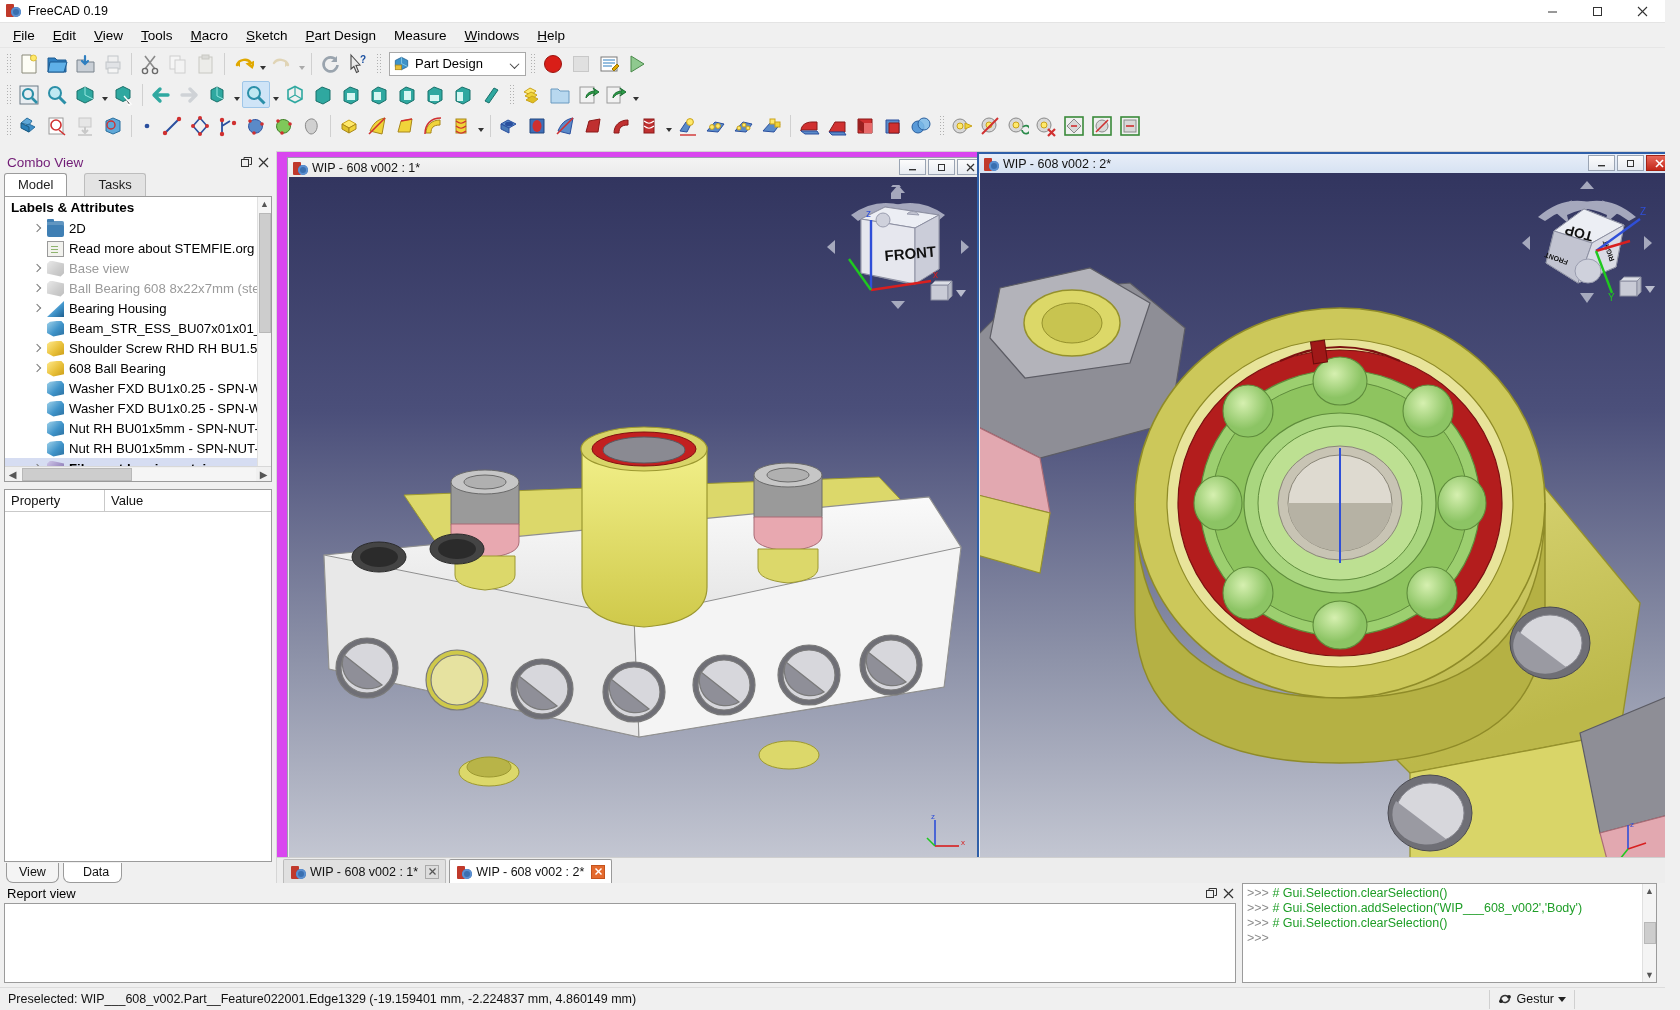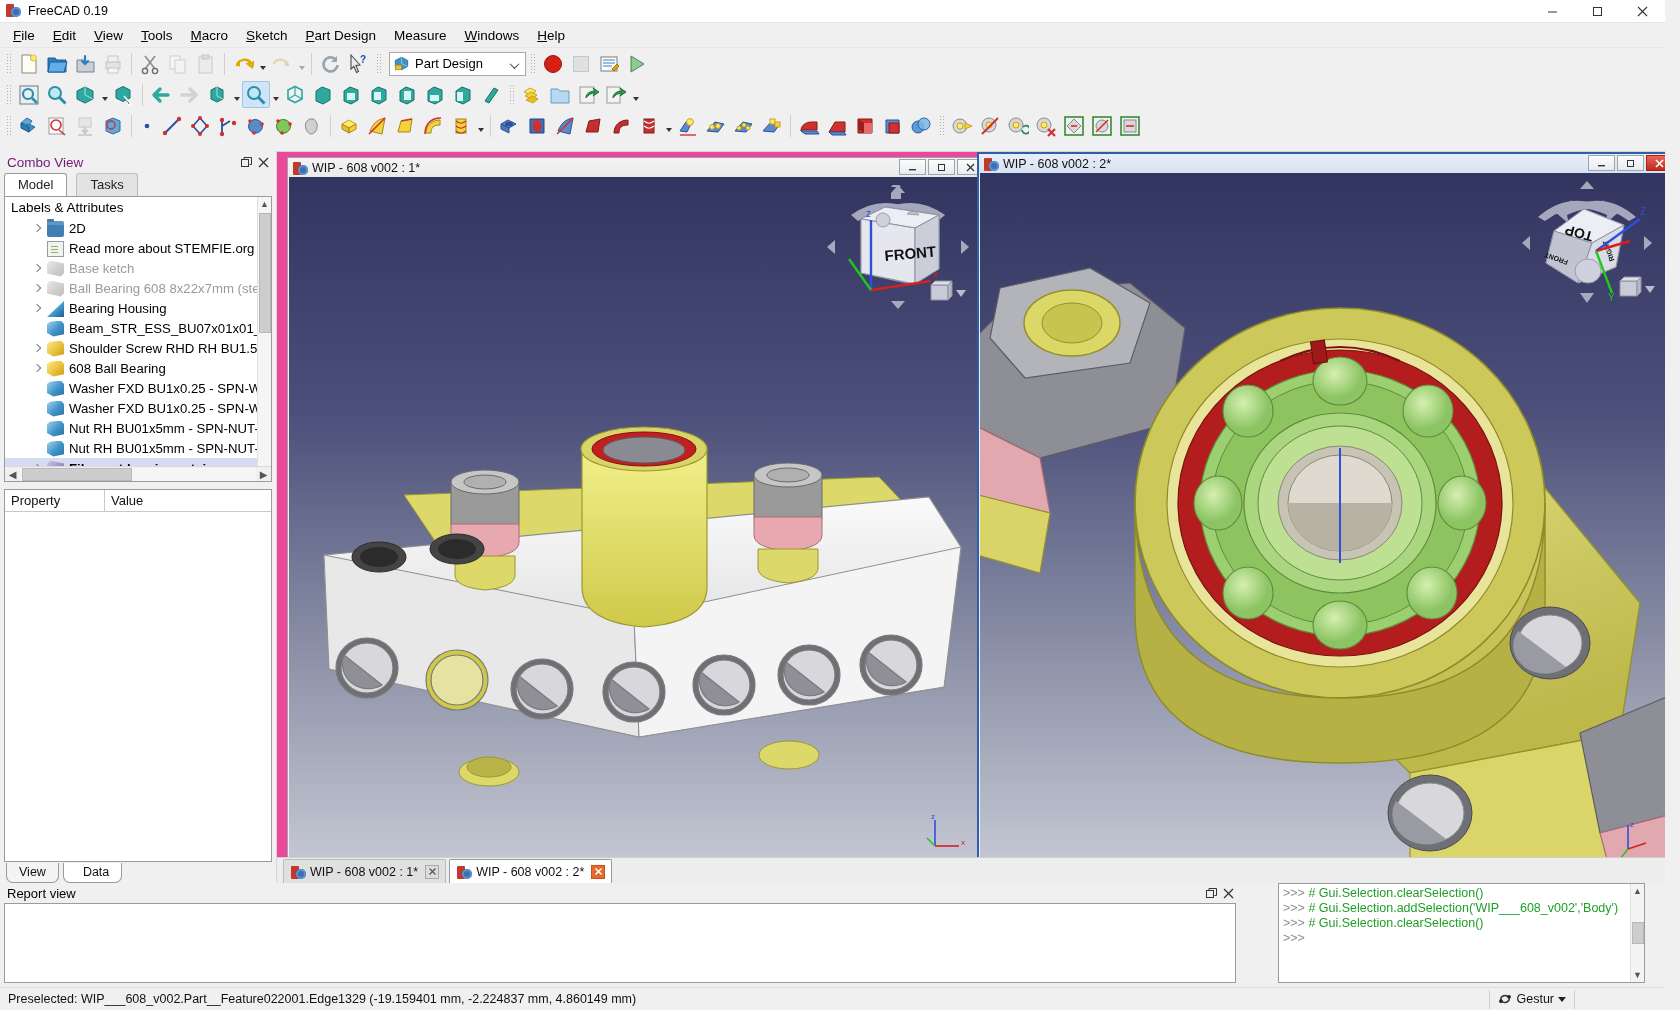--- a/index.html
+++ b/index.html
@@ -110,31 +110,31 @@
     height: 22px; display: flex; align-items: center; padding: 0 4px 0 7px;
     font-size: 13.5px; color: #701a75; background: #f0f0f0;
   }
   .dock-title .t { flex: 1; }
   .dock-btn { width: 17px; height: 17px; display:flex; align-items:center; justify-content:center; }
   .dock-btn svg { display: block; }
 
   .tabs-row { display: flex; align-items: flex-end; height: 23px; padding-left: 4px; }
   .tab {
     padding: 3px 13px 4px 13px; font-size: 13px; background: #e3e3e3;
-    border: 1px solid #bdbdbd; border-bottom: none; margin-right: 9px;
+    border: 1px solid #bdbdbd; border-bottom: none; margin-right: 17px;
     border-top-left-radius: 3px; border-top-right-radius: 3px; color: #222;
   }
   .tab.sel { background: #fff; border-color: #9b9b9b; position: relative; top: 0; }
 
   .tree-box {
     margin: 0 4px; background: #fff; border: 1px solid #9b9b9b;
     flex: 0 0 auto; height: 286px; position: relative; overflow: hidden;
   }
   .tree-inner { position: absolute; left:0; top:0; right: 14px; bottom: 15px; overflow: hidden; }
-  .tree-head { padding: 3px 0 3px 6px; font-size: 13.5px; color: #000; }
+  .tree-head { padding: 3px 0 3px 6px; font-size: 13.5px; color: #000; font-weight: bold; }
   .tnode {
     display: flex; align-items: center; height: 20px; padding-left: 22px; font-size: 13.2px;
     white-space: nowrap; position: relative; color: #000;
   }
   .tnode.sel { background: #d6ddf2; font-weight: bold; }
   .tnode.gray { color: #9a9a9a; }
   .tnode .exp {
     position: absolute; left: 26px; width: 12px; height: 12px;
     display: flex; align-items: center; justify-content: center;
   }
@@ -222,21 +222,21 @@
   .bottom-tabs { display: flex; align-items: flex-end; height: 21px; padding-left: 6px; }
   .btab {
     font-size: 12.5px; padding: 2px 12px 3px 12px; color: #111;
     border: 1px solid #9b9b9b; border-top: none; background: #f4f4f4;
     border-bottom-left-radius: 7px; border-bottom-right-radius: 7px; margin-right: 4px;
   }
   .btab.sel { background: #fff; padding-left: 19px; }
 
   
   .mdi {
-    flex: 1; position: relative; background: #ec4899; overflow: hidden;
+    flex: 1; position: relative; background: #d946ef; overflow: hidden;
     border-top: 1px solid #d3d3d3;
   }
   .mdi-win { position: absolute; background: #f0f0f0; }
   .mdi-win .wtitle {
     height: 19px; display: flex; align-items: center; padding-left: 5px;
     font-size: 12.5px; color: #111; position: relative;
   }
   .mdi-win.inactive .wtitle { background: linear-gradient(#f4f4f4,#eaeaea); }
   .mdi-win.active .wtitle { background: linear-gradient(#e8eef8,#d6e2f2); }
   .wtitle .wicon { width: 14px; height: 14px; margin-right: 5px; }
@@ -279,22 +279,22 @@
   .doctab .dticon { width: 14px; height: 14px; margin-right: 5px; }
   .doctab .dtclose {
     width: 14px; height: 14px; margin-left: 7px; border: 1px solid #a9a9a9;
     background: #dcdcdc; color: #555; font-size: 9px; display: flex;
     align-items: center; justify-content: center; line-height: 1;
   }
   .doctab.sel .dtclose { background: #e46a2e; border-color: #c4531d; color: #fff; }
 
   
   .bottom-docks {
-    position: absolute; left: 0; right: 16px; bottom: 23px; height: 104px;
-    display: flex; background: #f0f0f0; gap: 36px;
+    position: absolute; left: 0; right: 4px; bottom: 23px; height: 104px;
+    display: flex; background: #f0f0f0;
   }
   .dockpanel { display: flex; flex-direction: column; }
   .dockpanel .dhead {
     height: 20px; display: flex; align-items: center; padding: 0 3px 0 7px; font-size: 13px;
   }
   .dockpanel .dhead .t { flex: 1; }
   .report { width: 1240px; flex: 0 0 auto; }
   .report .dbody {
     flex: 1; background: #fff; border: 1px solid #9b9b9b; margin: 0 4px 4px 4px;
   }
@@ -919,21 +919,21 @@
                 <span class="tico ico-folder"></span>
                 <span class="tlabel">2D</span>
               </div>
               <div class="tnode">
                 <span class="tico ico-doc"></span>
                 <span class="tlabel">Read more about STEMFIE.org</span>
               </div>
               <div class="tnode gray">
                 <span class="exp"></span>
                 <span class="tico ico-part gray"></span>
-                <span class="tlabel">Base ketch</span>
+                <span class="tlabel">Base view</span>
               </div>
               <div class="tnode gray">
                 <span class="exp"></span>
                 <span class="tico ico-part gray"></span>
                 <span class="tlabel">Ball Bearing 608 8x22x7mm (stemfie</span>
               </div>
               <div class="tnode">
                 <span class="exp"></span>
                 <span class="tico ico-wedge"></span>
                 <span class="tlabel">Bearing Housing</span>

